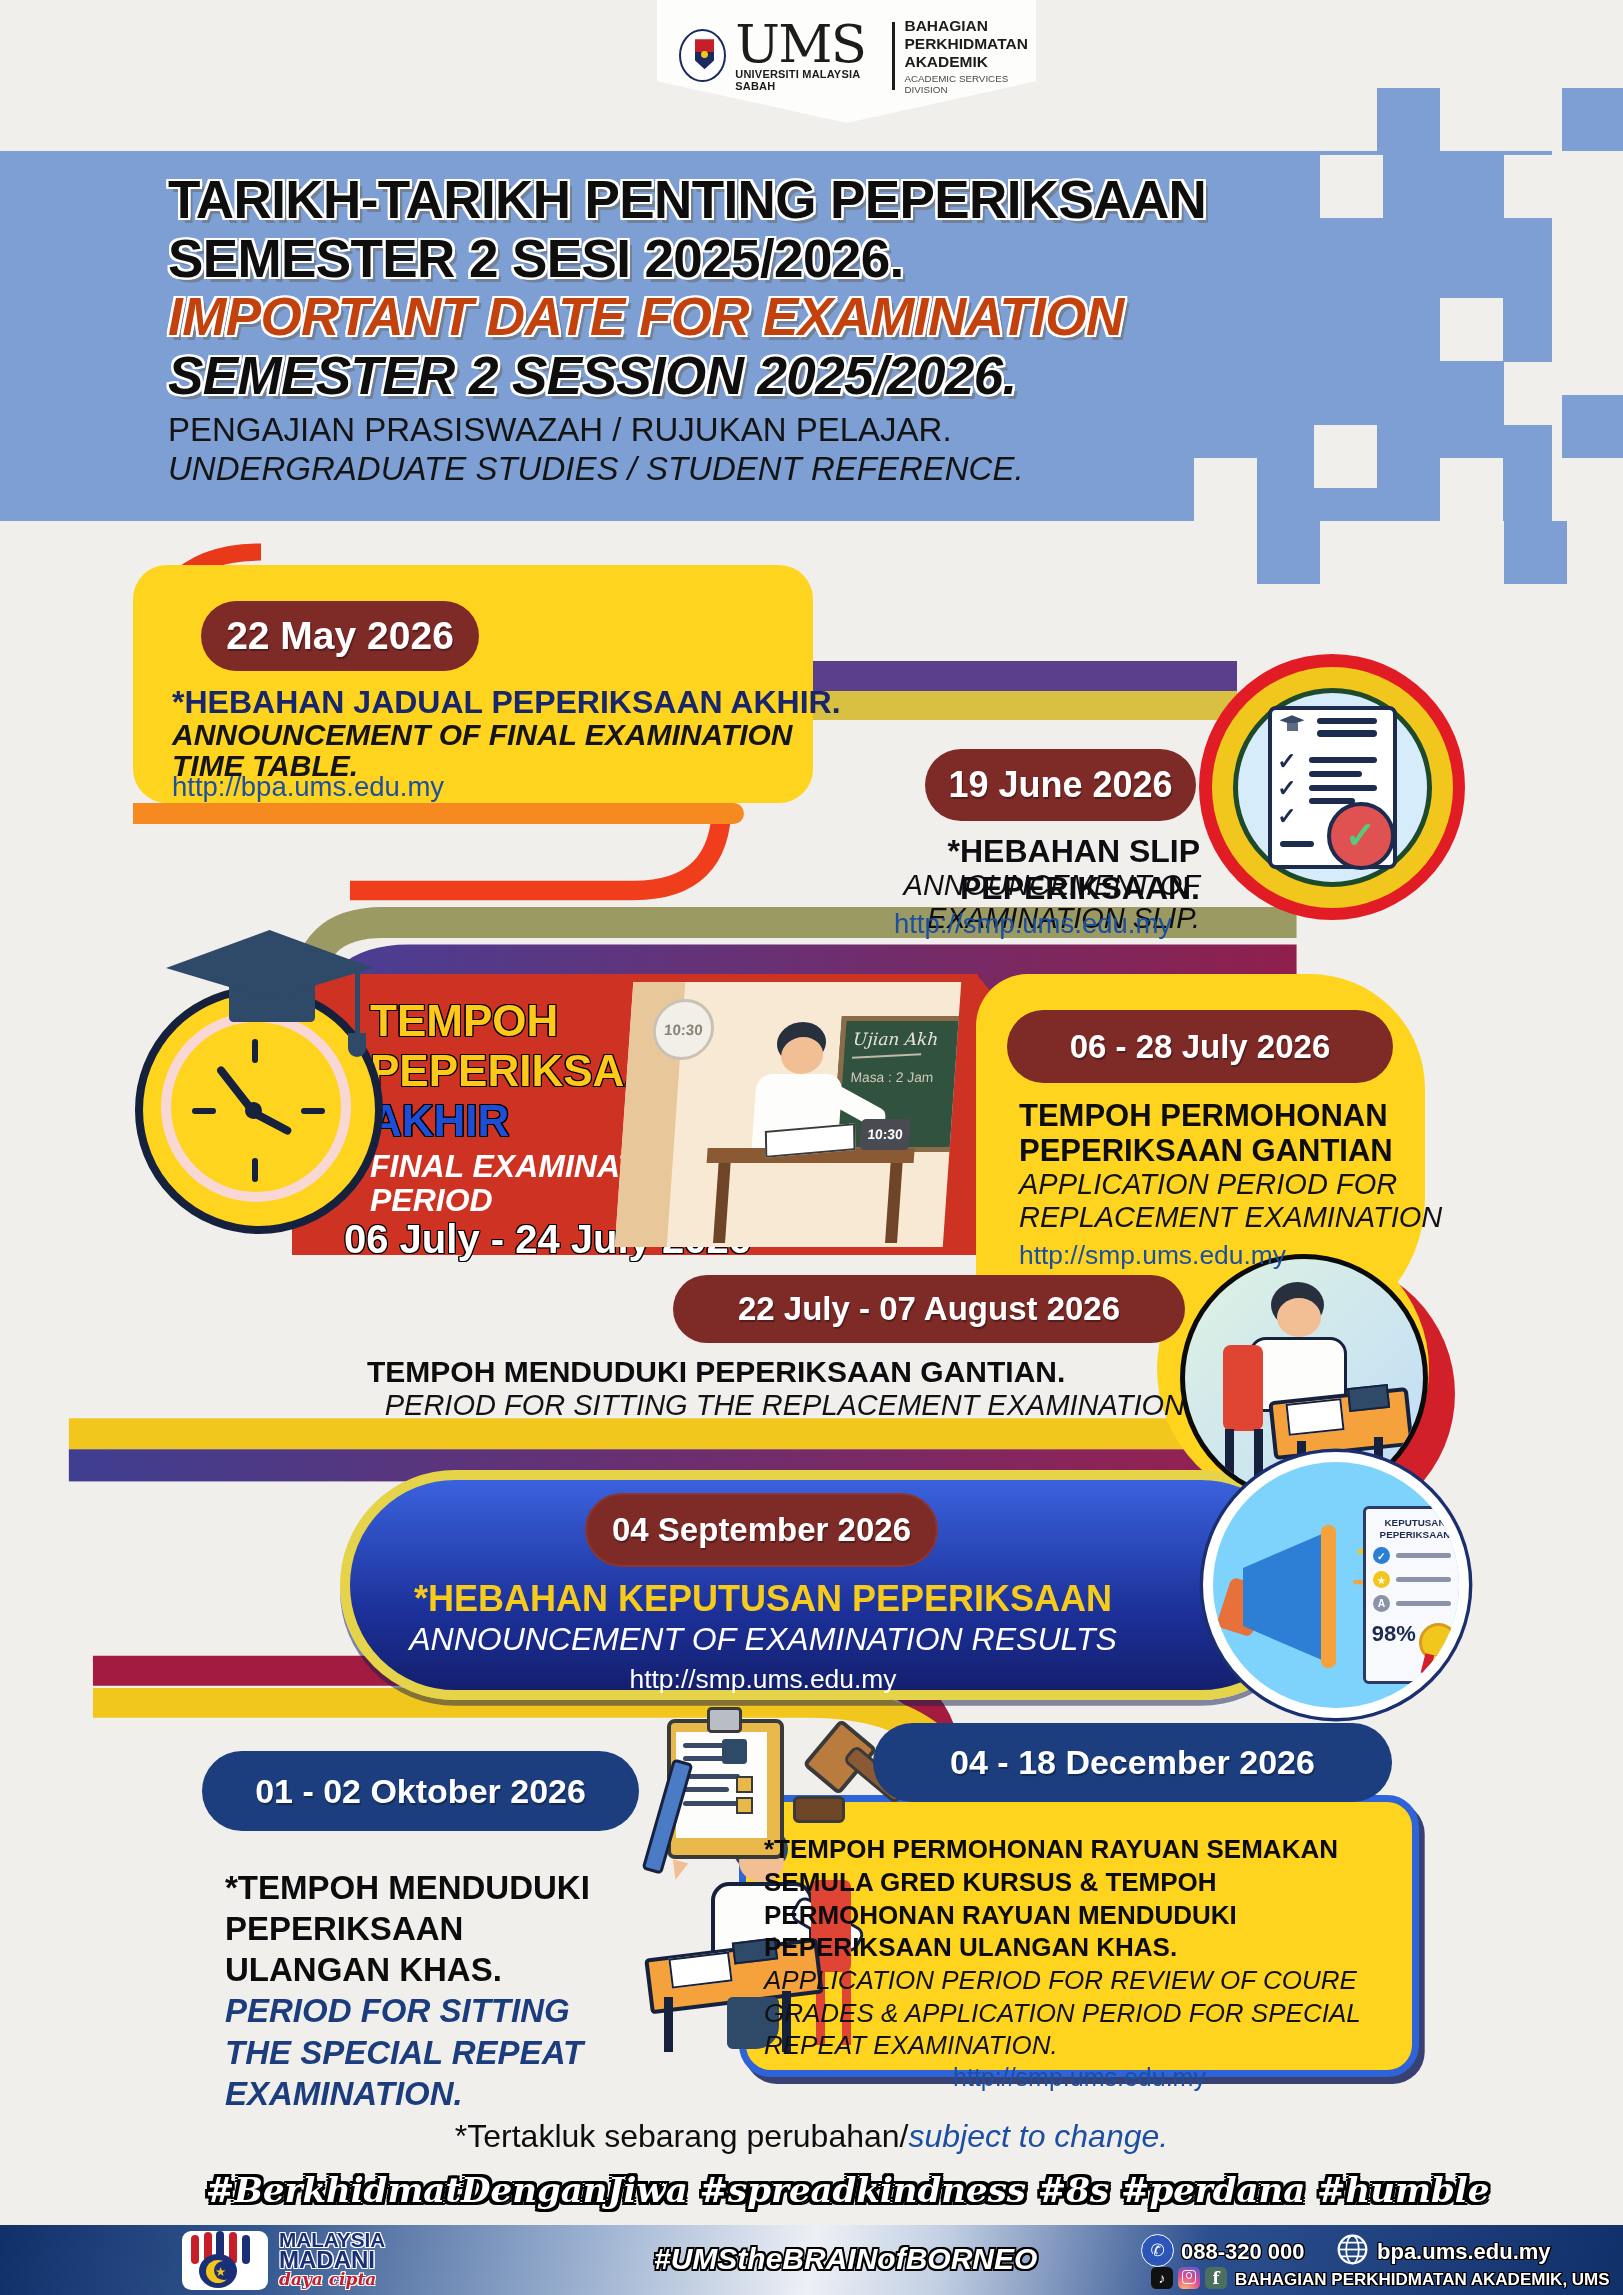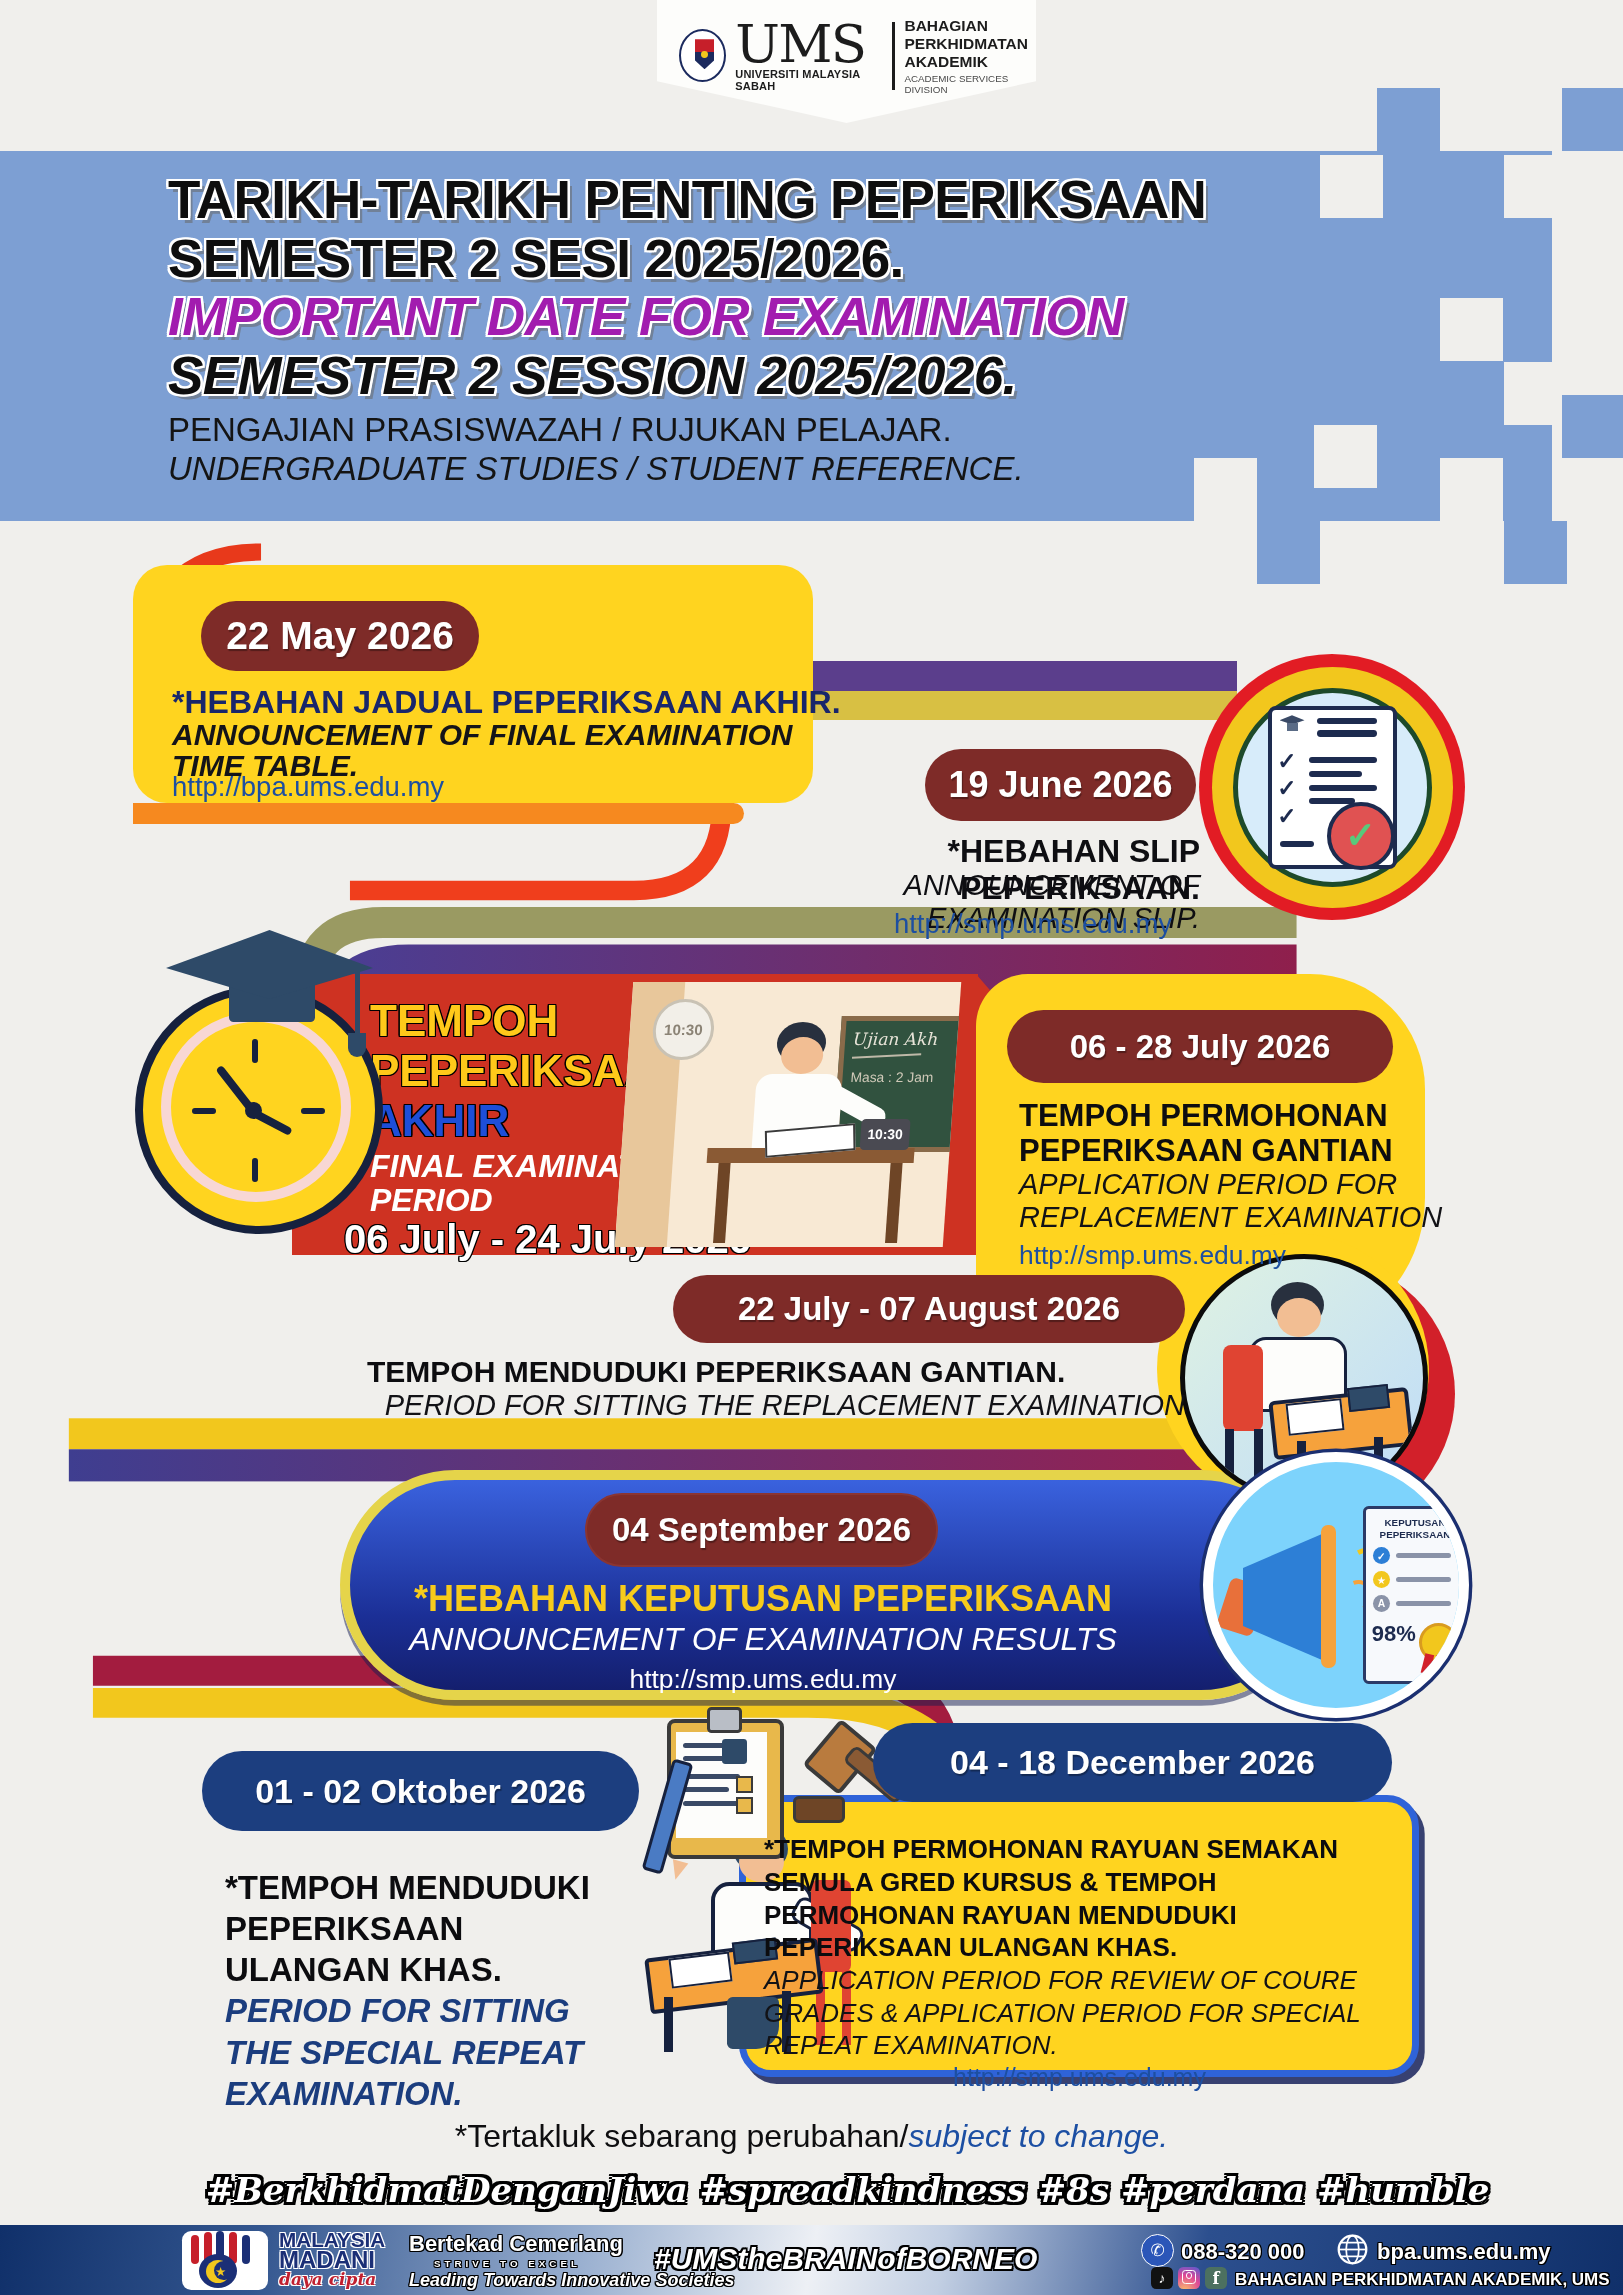--- a/index.html
+++ b/index.html
@@ -37,21 +37,21 @@
   <div class="sq" style="left:1440px;top:458px;background:#F0EFEC;z-index:1;"></div>
   <div class="sq" style="left:1377px;top:88px;background:#7D9FD3;z-index:1;"></div>
   <div class="sq" style="left:1562px;top:88px;background:#7D9FD3;z-index:1;"></div>
   <div class="sq" style="left:1257px;top:521px;background:#7D9FD3;z-index:1;"></div>
   <div class="sq" style="left:1504px;top:521px;background:#7D9FD3;z-index:1;"></div>
   <div class="sq" style="left:1562px;top:395px;background:#7D9FD3;z-index:1;"></div>
 </div>
 
 <div class="abs ow3" style="left:168px;top:169px;font-size:53px;font-weight:800;color:#0e0e0e;z-index:2;letter-spacing:-0.6px;">TARIKH-TARIKH PENTING PEPERIKSAAN</div>
 <div class="abs ow3" style="left:168px;top:228px;font-size:53px;font-weight:800;color:#0e0e0e;z-index:2;letter-spacing:-0.6px;">SEMESTER 2 SESI 2025/2026.</div>
-<div class="abs ow3 it" style="left:168px;top:286px;font-size:53px;font-weight:800;color:#a21caf;z-index:2;letter-spacing:-0.6px;">IMPORTANT DATE FOR EXAMINATION</div>
+<div class="abs ow3 it" style="left:168px;top:286px;font-size:53px;font-weight:800;color:#c2410c;z-index:2;letter-spacing:-0.6px;">IMPORTANT DATE FOR EXAMINATION</div>
 <div class="abs ow3 it" style="left:168px;top:345px;font-size:53px;font-weight:800;color:#0e0e0e;z-index:2;letter-spacing:-0.6px;">SEMESTER 2 SESSION 2025/2026.</div>
 <div class="abs" style="left:168px;top:411px;font-size:33px;color:#141414;z-index:2;">PENGAJIAN PRASISWAZAH / RUJUKAN PELAJAR.</div>
 <div class="abs it" style="left:168px;top:450px;font-size:33px;color:#141414;z-index:2;">UNDERGRADUATE STUDIES / STUDENT REFERENCE.</div>
 
 <div class="abs" style="left:657px;top:0;width:379px;height:123px;background:#FDFDFB;z-index:5;
             clip-path:polygon(0 0,100% 0,100% 66%,50% 100%,0 66%);
             filter:drop-shadow(0 4.6px 5.2px rgba(0,0,0,.4));">
   <div class="abs" style="left:22px;top:17px;display:flex;align-items:center;gap:9.2px;">
     <div class="circle" style="width:49px;height:49px;border:2.3px solid #1b2a5e;background:#fff;position:relative;">
       <div class="abs" style="left:13.8px;top:8px;width:19.5px;height:30px;background:linear-gradient(180deg,#C61F2A 0 45%,#1b2a5e 45% 100%);clip-path:polygon(0 0,100% 0,100% 70%,50% 100%,0 70%);"></div>
@@ -321,25 +321,20 @@
     <div class="abs circle" style="left:24px;top:29px;width:24px;height:23px;background:#F2C71D;"></div>
     <div class="abs circle" style="left:32px;top:30px;width:19.5px;height:19.5px;background:#1B2F76;"></div>
     <div class="abs" style="left:33px;top:33px;color:#F2C71D;font-size:12.6px;">★</div>
   </div>
   <div class="abs" style="left:279px;top:4.6px;line-height:20.7px;">
     <div style="font-size:20.7px;font-weight:800;color:#1B2F76;text-shadow:-1.1px -1.1px 0 #fff,1.1px -1.1px 0 #fff,-1.1px 1.1px 0 #fff,1.1px 1.1px 0 #fff;">MALAYSIA</div>
     <div style="font-size:24px;font-weight:800;color:#1B2F76;text-shadow:-1.1px -1.1px 0 #fff,1.1px -1.1px 0 #fff,-1.1px 1.1px 0 #fff,1.1px 1.1px 0 #fff;">MADANI</div>
     <div style="font-size:17px;font-style:italic;font-weight:700;color:#C02030;font-family:'DejaVu Serif',serif;margin-top:-2.3px;
                 text-shadow:-1.1px -1.1px 0 #fff,1.1px -1.1px 0 #fff,-1.1px 1.1px 0 #fff,1.1px 1.1px 0 #fff;">daya cipta</div>
   </div>
-  <div class="abs" style="left:409px;top:5.7px;">
-    <div class="ob2" style="font-size:22px;font-weight:800;color:#fff;">Bertekad Cemerlang</div>
-    <div class="ob2" style="font-size:9.8px;font-weight:700;color:#fff;letter-spacing:4px;margin:1.1px 0 1.1px 25px;">STRIVE TO EXCEL</div>
-    <div class="ob2 it" style="font-size:18px;font-weight:800;color:#fff;">Leading Towards Innovative Societies</div>
-  </div>
   <div class="abs bold it ob3" style="left:654px;top:17px;width:379px;text-align:center;font-size:30px;color:#fff;">#UMStheBRAINofBORNEO</div>
 
   <div class="abs flexc circle" style="left:1141px;top:9.2px;width:31px;height:31px;background:#2B56B8;border:1.7px solid #fff;color:#fff;font-size:17px;">✆</div>
   <div class="abs bold ob2" style="left:1181px;top:13.8px;font-size:22px;color:#fff;">088-320 000</div>
   <svg class="abs" style="left:1337px;top:9.2px;" width="31" height="31" viewBox="0 0 54 54">
     <circle cx="27" cy="27" r="24" fill="none" stroke="#fff" stroke-width="4"></circle>
     <ellipse cx="27" cy="27" rx="11" ry="24" fill="none" stroke="#fff" stroke-width="3"></ellipse>
     <line x1="3" y1="27" x2="51" y2="27" stroke="#fff" stroke-width="3"></line>
     <line x1="6" y1="15" x2="48" y2="15" stroke="#fff" stroke-width="3"></line>
     <line x1="6" y1="39" x2="48" y2="39" stroke="#fff" stroke-width="3"></line>

